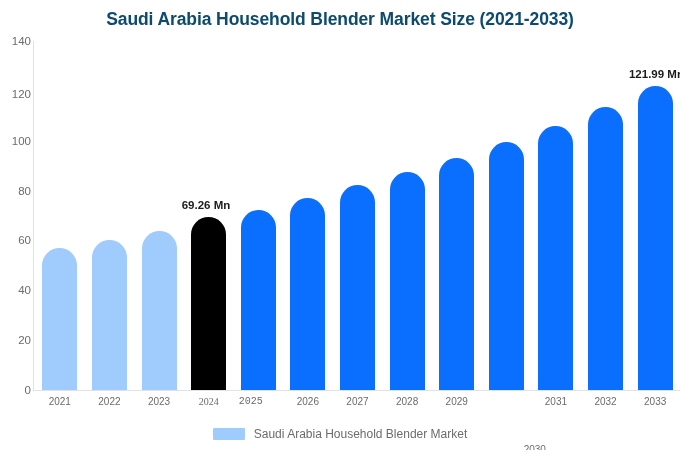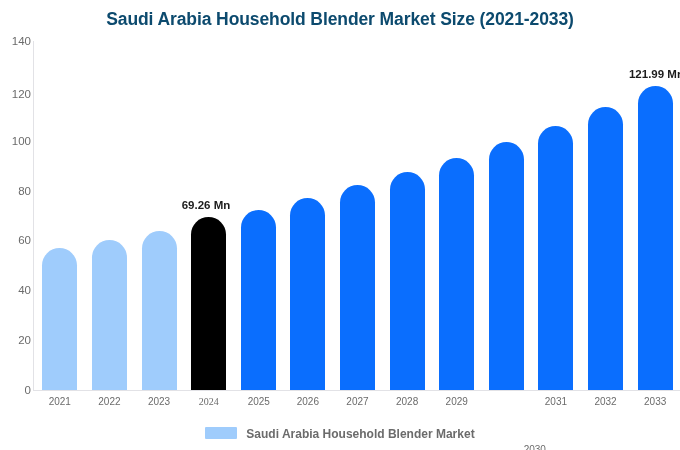--- a/index.html
+++ b/index.html
@@ -91,23 +91,23 @@
     font-weight: bold;
     color: #1c1c1c;
     white-space: nowrap;
   }
   .legend {
     position: absolute;
     left: 0;
     top: 427px;
     width: 680px;
     display: flex;
+    align-items: center;
     justify-content: center;
     gap: 9px;
-    font-weight: bold;
   }
   .legend-swatch {
     width: 32px;
     height: 12px;
     border-radius: 1px;
   }
   .legend-label {
     font-size: 12px;
     color: #6b6b6b;
     white-space: nowrap;
@@ -148,21 +148,21 @@
       <div class="bar" title="2031: 106" style="left: 538.462px; width: 35px; height: 264.243px; background: rgb(10, 110, 254);"></div>
       <div class="bar" title="2032: 113.6" style="left: 588.077px; width: 35px; height: 283.189px; background: rgb(10, 110, 254);"></div>
       <div class="bar" title="2033: 121.99" style="left: 637.692px; width: 35px; height: 304.104px; background: rgb(10, 110, 254);"></div>
     </div>
 
   <div id="xtick-wrap">
       <div class="xtick" style="left: 35px; width: 49.6154px;">2021</div>
       <div class="xtick" style="left: 84.6154px; width: 49.6154px;">2022</div>
       <div class="xtick" style="left: 134.231px; width: 49.6154px;">2023</div>
       <div class="xtick" style="left: 183.846px; width: 49.6154px; font-family: Liberation Serif, serif;">2024</div>
-      <div class="xtick" style="left: 234px; width: 49.6154px;">2025</div>
+      <div class="xtick" style="left: 226px; width: 49.6154px; font-family: Liberation Mono, monospace;">2025</div>
       <div class="xtick" style="left: 283.077px; width: 49.6154px;">2026</div>
       <div class="xtick" style="left: 332.692px; width: 49.6154px;">2027</div>
       <div class="xtick" style="left: 382.308px; width: 49.6154px;">2028</div>
       <div class="xtick" style="left: 431.923px; width: 49.6154px;">2029</div>
       <div class="xtick" style="left: 510px; width: 49.6154px; margin-top: 48px;">2030</div>
       <div class="xtick" style="left: 531.154px; width: 49.6154px;">2031</div>
       <div class="xtick" style="left: 580.769px; width: 49.6154px;">2032</div>
       <div class="xtick" style="left: 630.385px; width: 49.6154px;">2033</div>
     </div>
 

